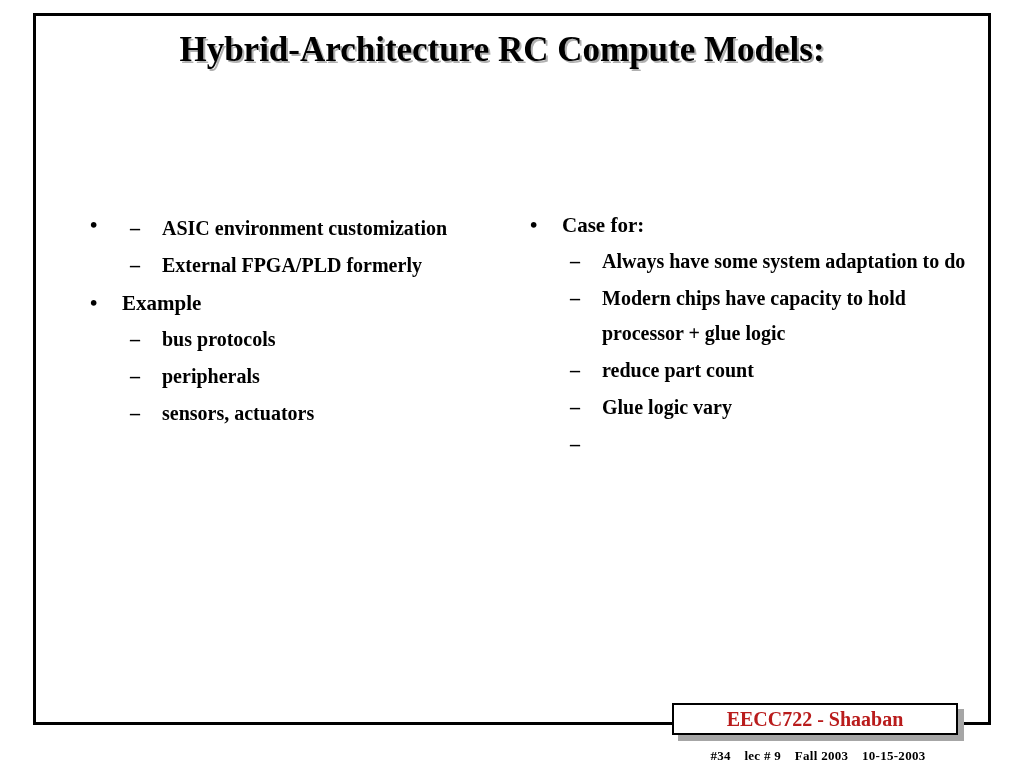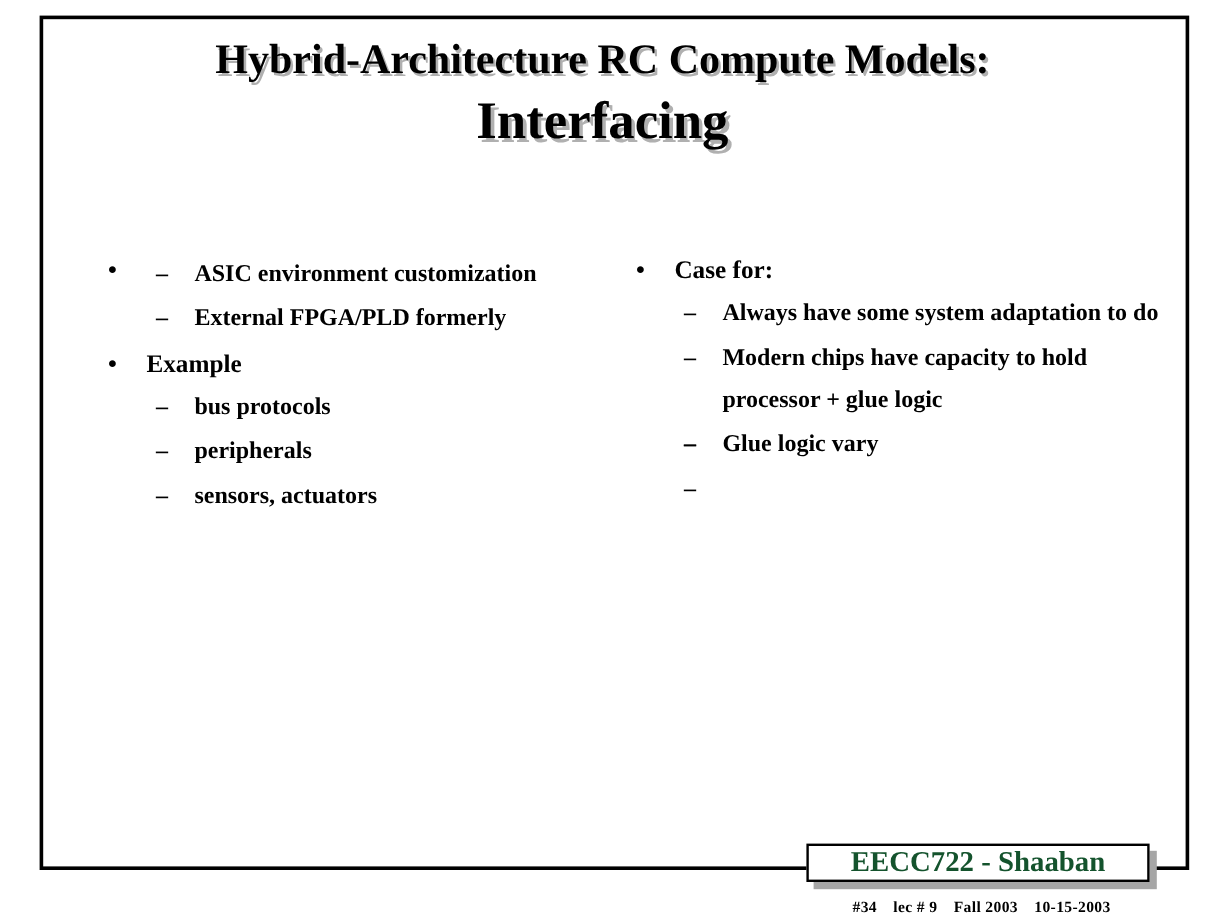--- a/index.html
+++ b/index.html
@@ -128,22 +128,22 @@
     background: #ffffff;
     border: 2px solid #000000;
     box-sizing: border-box;
     display: flex;
     align-items: center;
     justify-content: center;
   }
   .footer-badge .box span {
     font-family: "Liberation Serif", serif;
     font-weight: bold;
-    font-size: 24px;
-    color: #14532d;
+    font-size: 20px;
+    color: #b91c1c;
   }
   .footer-meta {
     position: absolute;
     left: 672px;
     top: 748px;
     width: 292px;
     text-align: center;
     font-family: "Liberation Serif", serif;
     font-weight: bold;
     font-size: 13px;
@@ -153,21 +153,20 @@
 </style>
 </head>
 <body>
 
 <div class="slide">
 
   <div class="slide-frame"></div>
 
   <div class="title-block">
     <div class="title-line1">Hybrid-Architecture RC Compute Models:</div>
-    <div class="title-line2">Interfacing</div>
   </div>
 
   <div class="columns">
 
     <div class="col col-left">
       <div class="bullet1">
         <span class="mark">•</span>
       </div>
       <div class="bullet2">
         <span class="mark">–</span>
@@ -203,20 +202,21 @@
       <div class="bullet2">
         <span class="mark">–</span>
         <span>Always have some system adaptation to do</span>
       </div>
       <div class="bullet2">
         <span class="mark">–</span>
         <span>Modern chips have capacity to hold processor + glue logic</span>
       </div>
       <div class="bullet2">
         <span class="mark">–</span>
+        <span>reduce part count</span>
       </div>
       <div class="bullet2">
         <span class="mark">–</span>
         <span>Glue logic vary</span>
       </div>
       <div class="bullet2">
         <span class="mark">–</span>
       </div>
     </div>
 

